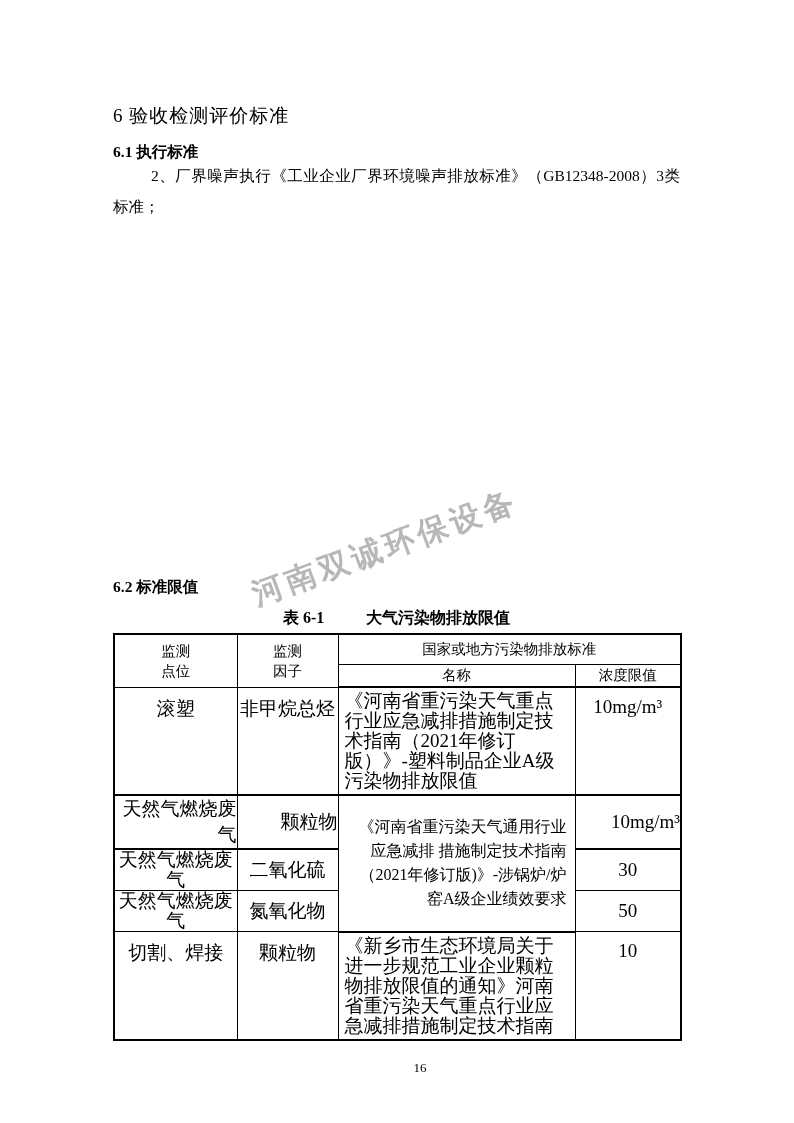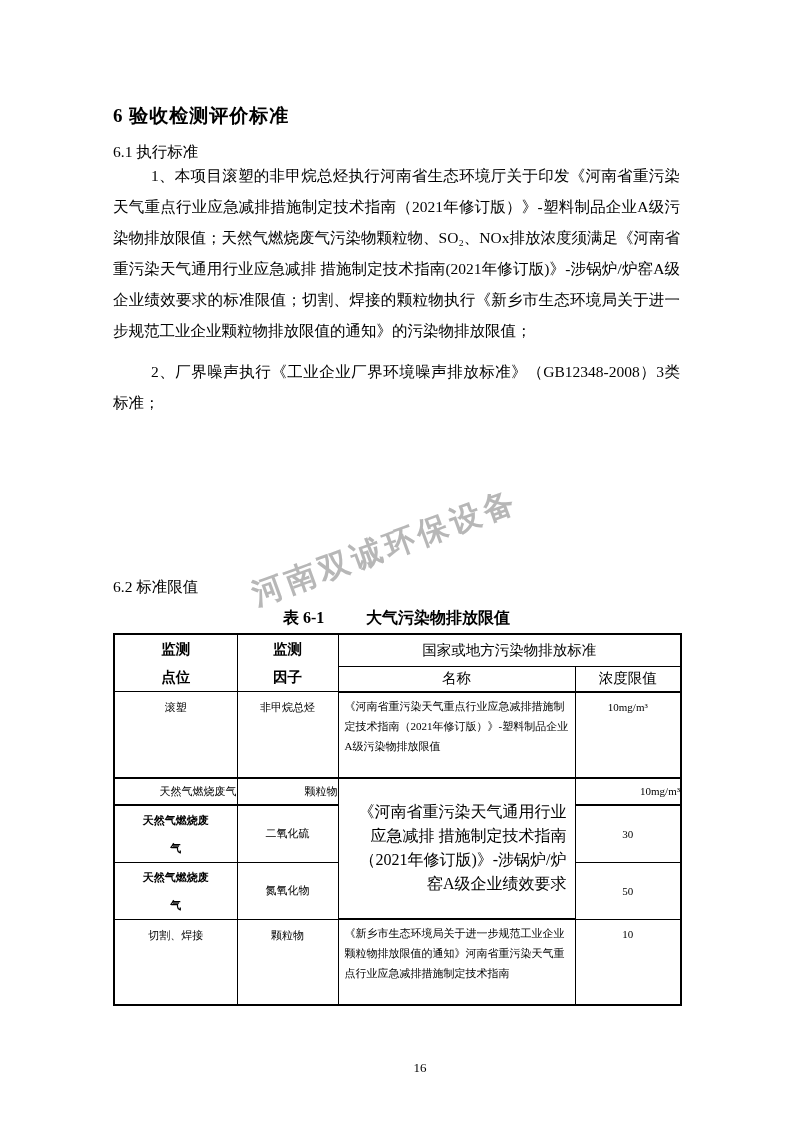--- a/index.html
+++ b/index.html
@@ -9,43 +9,43 @@
   }
   .watermark{
     position:absolute;left:385px;top:548px;z-index:1;
     transform:translate(-50%,-50%) rotate(-20deg);
     font-size:31px;font-weight:bold;letter-spacing:4px;color:#a6a6a6;opacity:.8;
     white-space:nowrap;pointer-events:none;
   }
   .layer{position:absolute;z-index:2;left:0;top:0;width:794px;height:1123px;}
   .h1{
     position:absolute;left:113px;top:103px;width:567px;
-    font-size:19px;font-weight:bold;letter-spacing:1px;
+    font-size:19px;font-weight:normal;letter-spacing:1px;
   }
-  .h2a{position:absolute;left:113px;top:142px;font-size:15.5px;font-weight:normal;}
-  .h2b{position:absolute;left:113px;top:577px;font-size:15.5px;font-weight:normal;}
+  .h2a{position:absolute;left:113px;top:142px;font-size:15.5px;font-weight:bold;}
+  .h2b{position:absolute;left:113px;top:577px;font-size:15.5px;font-weight:bold;}
   .paras{position:absolute;left:113px;top:160px;width:567px;}
   .paras p{
     margin:0 0 10px 0;font-size:15.5px;line-height:31px;
     text-align:justify;text-indent:2.45em;
   }
   .caption{
     position:absolute;left:113px;top:608px;width:567px;text-align:center;
     font-size:16px;font-weight:bold;
   }
   .caption .gap{display:inline-block;width:2.6em;}
   .tbl{
     position:absolute;left:113px;top:633px;
     border-collapse:collapse;table-layout:fixed;width:567px;
     border:2px solid #000;
   }
-  .tbl td{border:1px solid #000;padding:0;font-size:11px;overflow:hidden;}
+  .tbl td{border:1px solid #000;padding:0;font-size:19px;overflow:hidden;}
   .tbl td.center{text-align:center;}
   .tbl .hdr td{font-size:14.5px;text-align:center;vertical-align:middle;}
-  .tbl td.two-line{white-space:pre-line;line-height:28px;font-weight:bold;}
+  .tbl td.two-line{white-space:pre-line;line-height:20px;}
   .tbl tr.hr2 td{border-bottom-width:2px;}
   .tbl tr.r1 td{border-bottom-width:2px;}
   .tbl tr.r2 td{border-bottom-width:2px;text-align:right;}
   .c-std{
     text-align:left;padding:3px 6px 3px 6px !important;
     font-size:15px;line-height:20px;vertical-align:top;
   }
   .c-std-merged{
     font-size:16px !important;line-height:24px !important;
     vertical-align:middle;padding:16px 8px !important;
@@ -65,21 +65,20 @@
 
   <div class="watermark">河南双诚环保设备</div>
 
   <div class="layer">
 
     <div class="h1">6 验收检测评价标准</div>
 
     <div class="h2a">6.1 执行标准</div>
 
     <div class="paras">
-      <p>1、本项目滚塑的非甲烷总烃执行河南省生态环境厅关于印发《河南省重污染天气重点行业应急减排措施制定技术指南（2021年修订版）》-塑料制品企业A级污染物排放限值；天然气燃烧废气污染物颗粒物、SO₂、NOx排放浓度须满足《河南省重污染天气通用行业应急减排 措施制定技术指南(2021年修订版)》-涉锅炉/炉窑A级企业绩效要求的标准限值；切割、焊接的颗粒物执行《新乡市生态环境局关于进一步规范工业企业颗粒物排放限值的通知》的污染物排放限值；</p>
       <p>2、厂界噪声执行《工业企业厂界环境噪声排放标准》（GB12348-2008）3类标准；</p>
     </div>
 
     <div class="h2b">6.2 标准限值</div>
 
     <div class="caption">
       <span>表 6-1</span><span class="gap"></span><span>大气污染物排放限值</span>
     </div>
 
     <table class="tbl">

